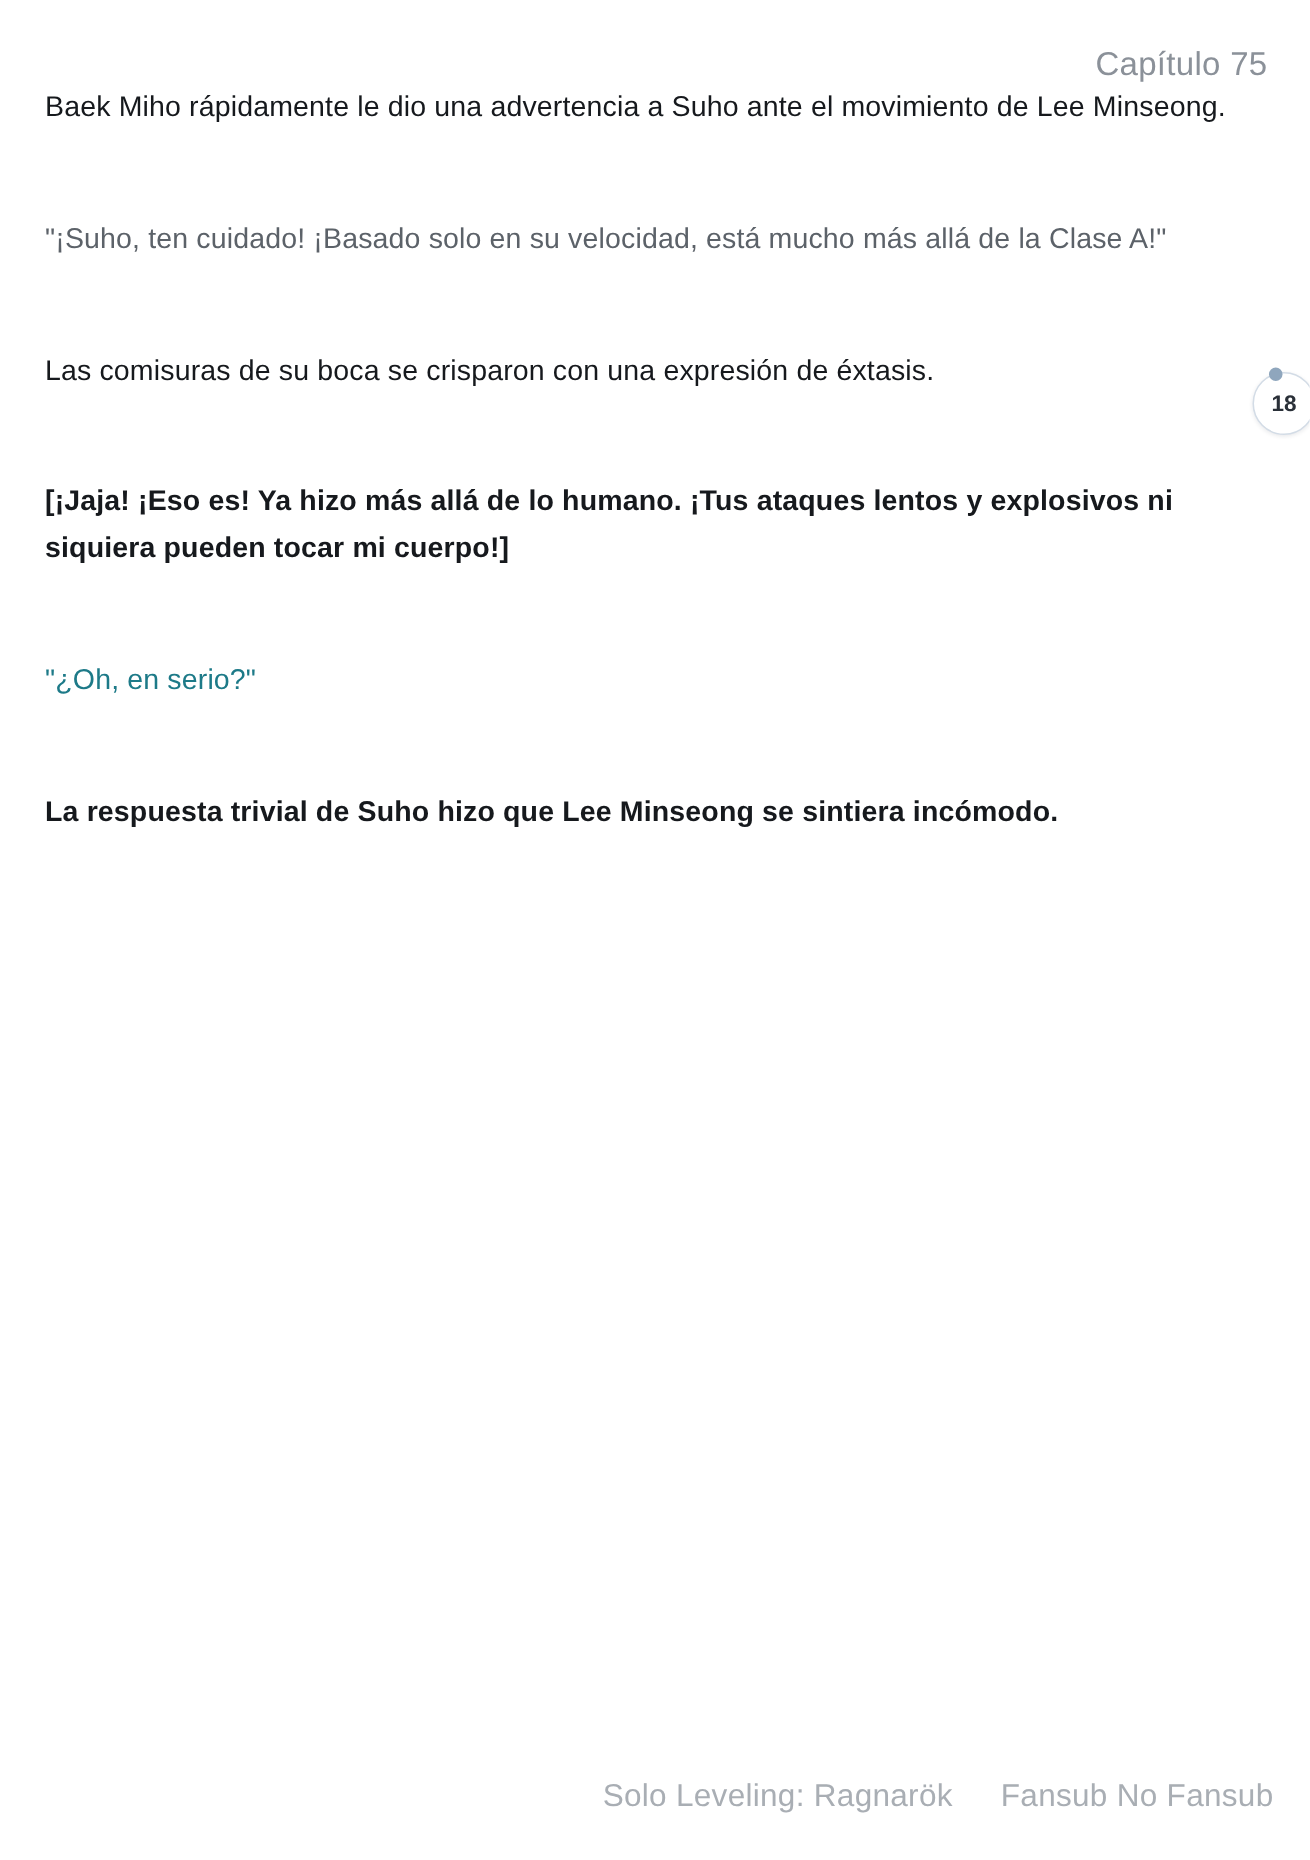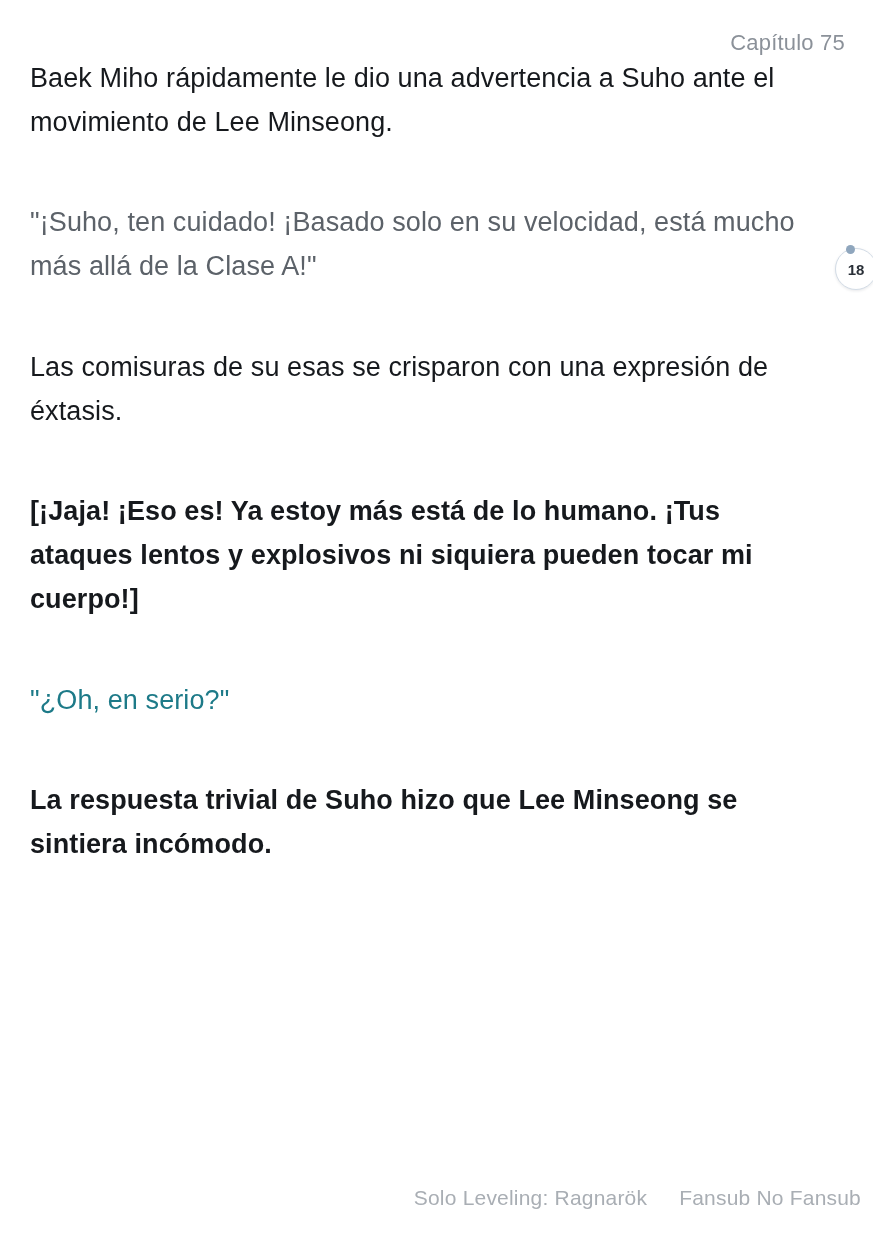--- a/index.html
+++ b/index.html
@@ -37,21 +37,21 @@
 
   
   .content {
     position: absolute;
     top: 57px;
     left: 30px;
     width: 800px;
   }
 
   .para {
-    font-size: 27px;
+    font-size: 19px;
     line-height: 1.62;
     color: #16191d;
     margin: 0 0 57px 0;
     letter-spacing: 0.1px;
     max-width: 790px;
   }
   .para:last-child { margin-bottom: 0; font-weight: bold; }
 
   .para.muted {
     color: #5c6269;
@@ -95,40 +95,40 @@
   
   .footer {
     position: absolute;
     bottom: 30px;
     left: 0;
     width: 873px;
     display: flex;
     justify-content: flex-end;
     align-items: baseline;
     gap: 32px;
-    padding-right: 12px;
+    padding-right: 24px;
   }
   .footer span {
     font-size: 21px;
     color: #a9aeb4;
     letter-spacing: 0.2px;
   }
 </style>
 </head>
 <body>
 
 <div class="page">
 
   <div class="chapter-label">Capítulo 75</div>
 
   <div class="content">
     <p class="para">Baek Miho rápidamente le dio una advertencia a Suho ante el movimiento de Lee Minseong.</p>
     <p class="para muted">"¡Suho, ten cuidado! ¡Basado solo en su velocidad, está mucho más allá de la Clase A!"</p>
-    <p class="para">Las comisuras de su esas se crisparon con una expresión de éxtasis.</p>
-    <p class="para bold">[¡Jaja! ¡Eso es! Ya estoy más está de lo humano. ¡Tus ataques lentos y explosivos ni siquiera pueden tocar mi cuerpo!]</p>
+    <p class="para">Las comisuras de su boca se crisparon con una expresión de éxtasis.</p>
+    <p class="para bold">[¡Jaja! ¡Eso es! Ya hizo más allá de lo humano. ¡Tus ataques lentos y explosivos ni siquiera pueden tocar mi cuerpo!]</p>
     <p class="para accent">"¿Oh, en serio?"</p>
     <p class="para">La respuesta trivial de Suho hizo que Lee Minseong se sintiera incómodo.</p>
   </div>
 
   <div class="page-bubble">
     <span class="dot"></span>
     <span>18</span>
   </div>
 
   <div class="footer">

